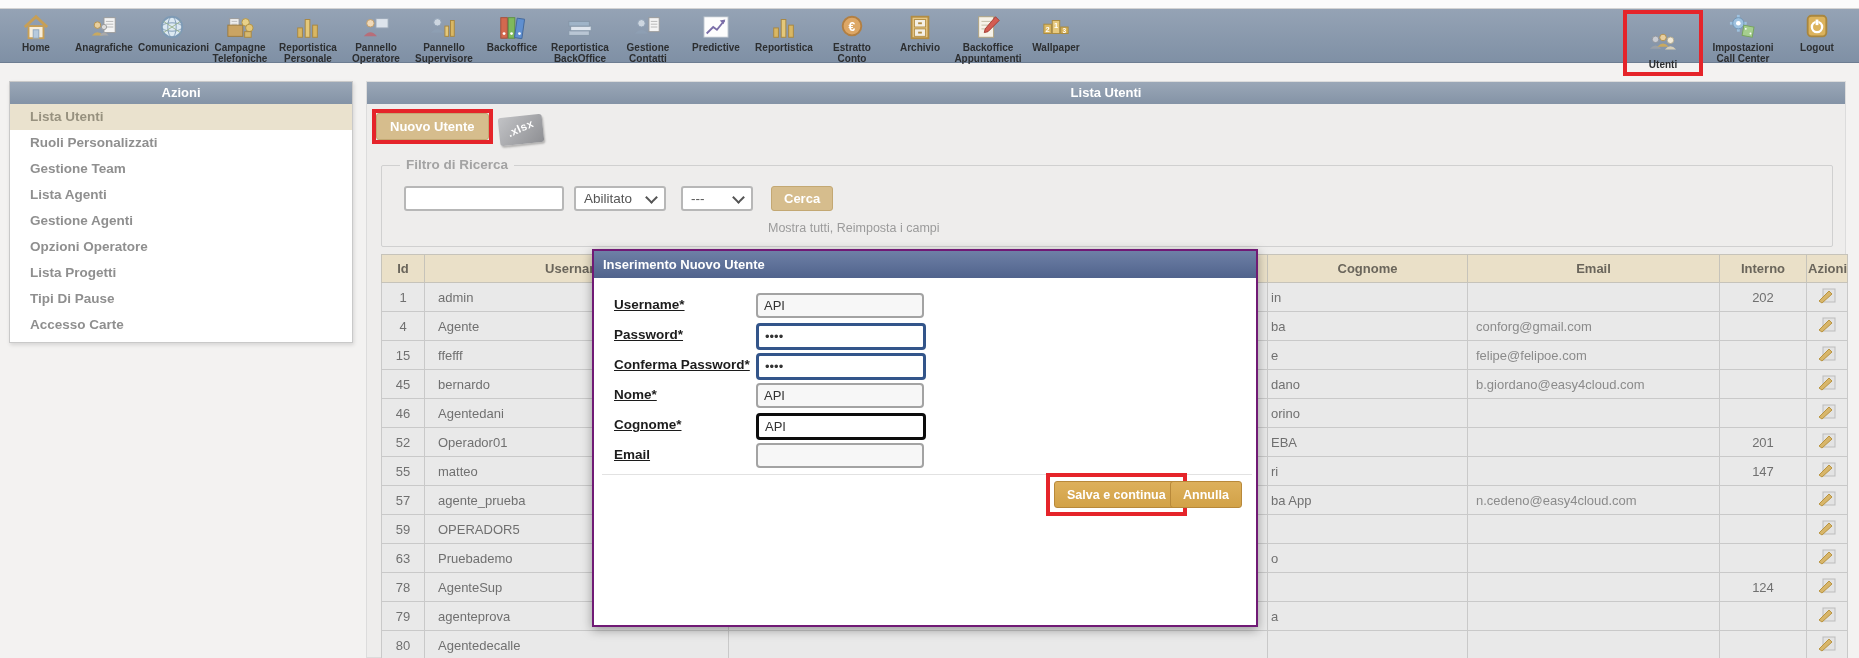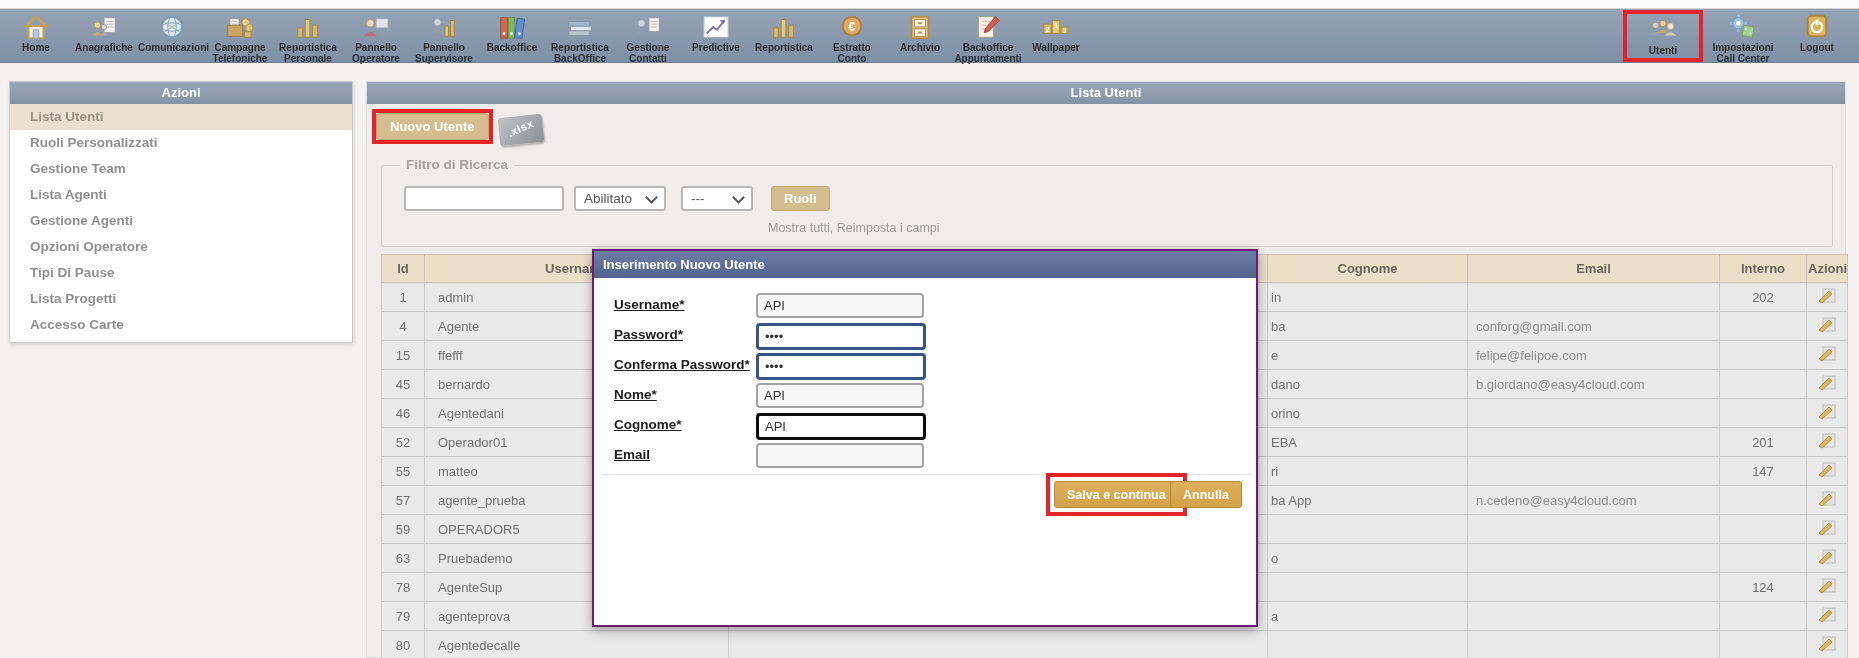--- a/index.html
+++ b/index.html
@@ -17,21 +17,21 @@
   }
   .tb-group{display:flex;align-items:flex-start;padding-left:2px;}
   .tb-right{margin-left:auto;display:flex;align-items:flex-start;padding-right:8px;}
   .tb-item{
     width:68px;flex:0 0 auto;text-align:center;cursor:pointer;
     color:#2c2e30;font-weight:bold;font-size:10px;line-height:11px;padding-top:4px;
   }
   .tb-item.wide{width:80px;}
   .tb-item svg{display:block;margin:0 auto 1px auto;}
   .tb-hl{border:4px solid var(--accent-red);margin-top:1px;padding:0 2px 2px 2px;}
-  .tb-hl .tb-item{padding-top:2px;}
+  .tb-hl .tb-item{padding-top:16px;}
   
   .sidebar{
     position:absolute;left:9px;top:81px;width:344px;height:262px;background:#fff;
     border:1px solid #c9c9c9;box-shadow:1px 2px 4px rgba(0,0,0,.12);box-sizing:border-box;
   }
   .paneltitle{
     height:22px;line-height:22px;background:linear-gradient(#9aa7b7,#8493a6);
     color:#fff;font-weight:bold;font-size:13px;text-align:center;
   }
   .side-item{
@@ -272,22 +272,22 @@
 
 <div class="sidebar">
   <div class="paneltitle">Azioni</div>
   <div id="side-items">
       <div class="side-item active">Lista Utenti</div>
       <div class="side-item">Ruoli Personalizzati</div>
       <div class="side-item">Gestione Team</div>
       <div class="side-item">Lista Agenti</div>
       <div class="side-item">Gestione Agenti</div>
       <div class="side-item">Opzioni Operatore</div>
+      <div class="side-item">Lista Progetti</div>
       <div class="side-item">Tipi Di Pause</div>
-      <div class="side-item">Lista Progetti</div>
       <div class="side-item">Accesso Carte</div>
     </div>
 </div>
 
 <div class="main">
   <div class="paneltitle">Lista Utenti</div>
 
   <div class="newuser-wrap redbox">
     <button class="btn-beige">Nuovo Utente</button>
   </div>
@@ -301,21 +301,21 @@
     <div class="legend">Filtro di Ricerca</div>
     <input class="f-input" value="" style="">
     <div class="f-select" style="left:192px;width:92px;">
       <span>Abilitato</span>
       <span class="chev"></span>
     </div>
     <div class="f-select" style="left:299px;width:72px;">
       <span>---</span>
       <span class="chev"></span>
     </div>
-    <button class="btn-beige cerca">Ruoli</button>
+    <button class="btn-beige cerca">Cerca</button>
     <div class="f-links">
       <span>Mostra tutti,</span>
       <span>Reimposta i campi</span>
     </div>
   </div>
 
   <table class="utable">
     <colgroup>
       <col style="width:43px">
         <col style="width:304px">

